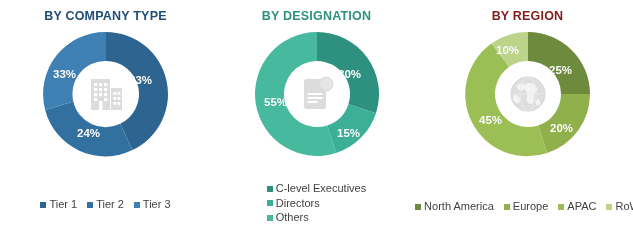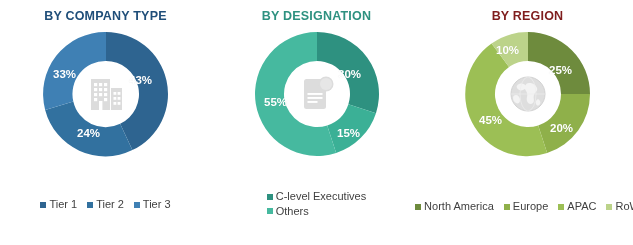--- a/index.html
+++ b/index.html
@@ -104,21 +104,21 @@
     display: inline-block;
   }
   .legend-label {
     font-size: 11px;
     color: #3f3f3f;
     line-height: 13px;
   }
   
   #legend-company { top: 198px; }
   
-  #legend-designation { top: 190px; }
+  #legend-designation { top: 182px; }
   
   #legend-region { top: 200px; }
 </style>
 </head>
 <body>
 
 <div class="board">
 
   <div class="panel">
     <div class="panel-title" style="color:#1F4E79">BY COMPANY TYPE</div>
@@ -214,20 +214,24 @@
       <div class="pct-label" style="left:25px; top:74px;">55%</div>
     </div>
 
     <div class="legend" id="legend-designation">
       <div class="legend-col">
         <div class="legend-item">
           <span class="legend-swatch" style="background:#2E9180"></span>
           <span class="legend-label">C-level Executives</span>
         </div>
         <div class="legend-item">
+          <span class="legend-swatch" style="background:#3BB096"></span>
+          <span class="legend-label">Directors</span>
+        </div>
+        <div class="legend-item">
           <span class="legend-swatch" style="background:#46B99F"></span>
           <span class="legend-label">Others</span>
         </div>
       </div>
     </div>
   </div>
 
   <div class="panel">
     <div class="panel-title" style="color:#7f1d1d">BY REGION</div>
 

